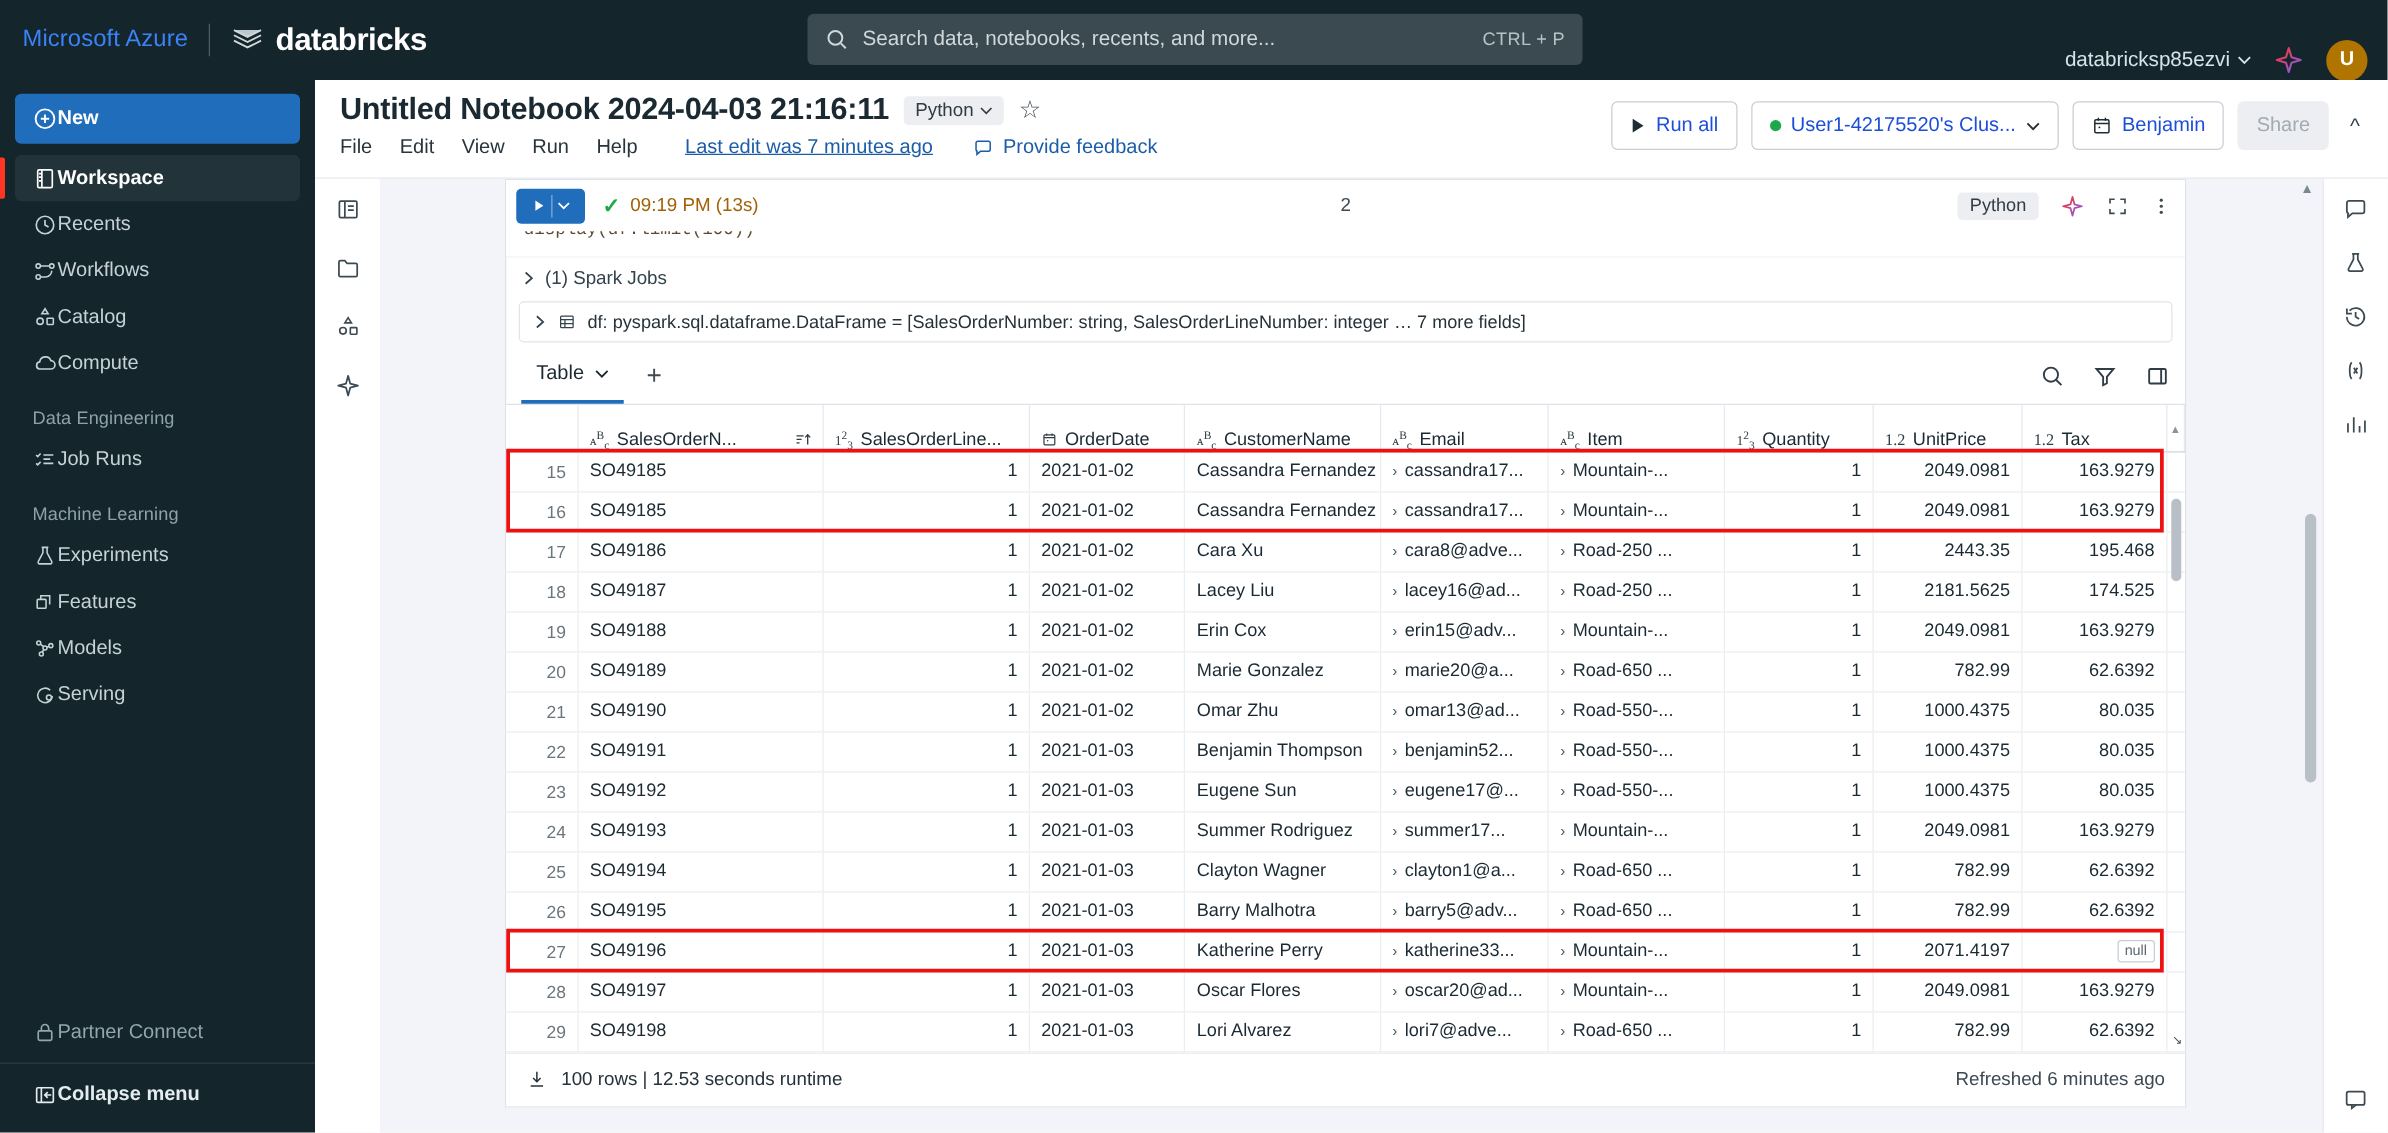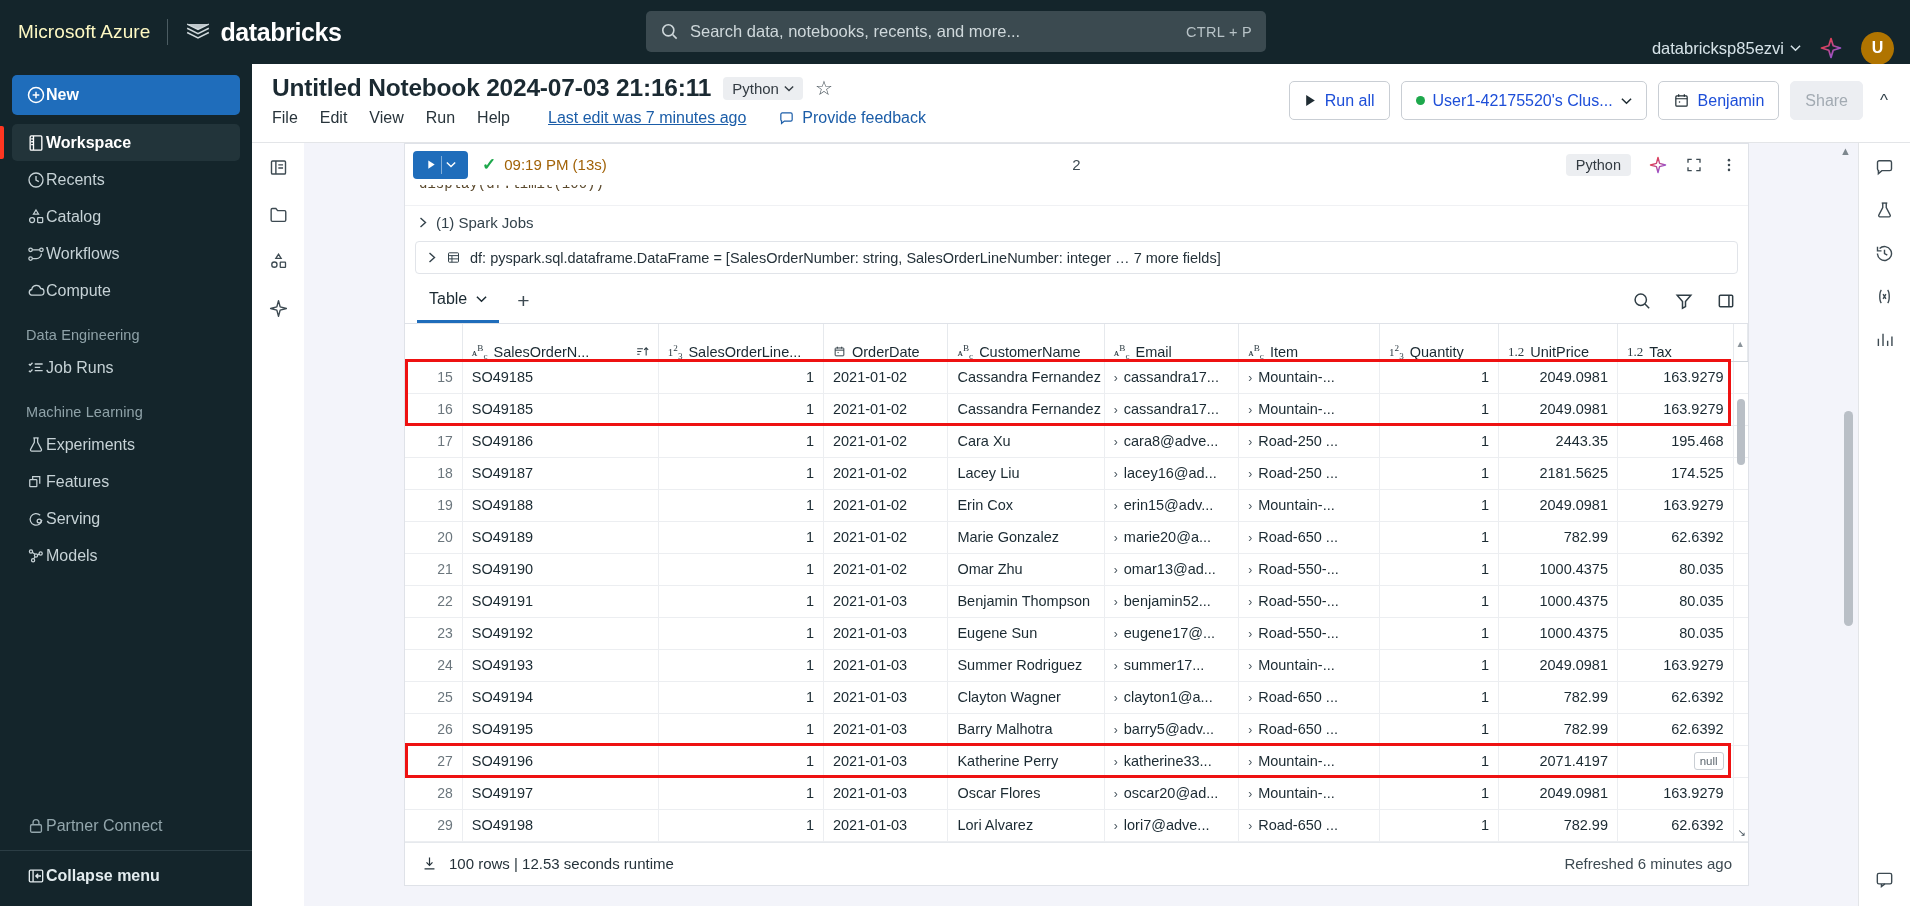--- a/index.html
+++ b/index.html
@@ -8,21 +8,21 @@
     font-family: "Liberation Sans", sans-serif;
     background: #f5f5f7;
     overflow: hidden;
   }
   
   #topbar {
     position: absolute; top: 0; left: 0; width: 1910px; height: 64px;
     background: #14252b; display: flex; align-items: center;
   }
   #brand { display: flex; align-items: center; padding-left: 18px; }
-  #brand-azure { color: #fef9c3; font-size: 19px; letter-spacing: .1px; }
+  #brand-azure { color: #3b82f6; font-size: 19px; letter-spacing: .1px; }
   #brand-div { width: 1px; height: 26px; background: #4b5c62; margin: 0 17px; }
   #brand-db-logo { width: 26px; height: 26px; margin-right: 9px; }
   #brand-db { color: #fff; font-size: 25px; font-weight: 700; letter-spacing: -0.4px; }
   #searchwrap {
     position: absolute; left: 646px; top: 11px; width: 620px; height: 41px;
     background: #3b4a50; border-radius: 5px; display: flex; align-items: center;
     padding: 0 14px; cursor: text;
   }
   #searchwrap svg { flex: 0 0 auto; }
   #search-ph { color: #cfd8db; font-size: 16.5px; margin-left: 11px; flex: 1; }
@@ -258,35 +258,35 @@
   <div class="sb-item">
     <svg class="ic" viewBox="0 0 24 24" fill="none" stroke="#c6d2d6" stroke-width="1.6">
         <circle cx="12" cy="12" r="8.4"></circle>
         <path d="M12 7.2V12l3.4 2"></path>
       </svg>
     <span class="lbl">Recents</span>
   </div>
 
   <div class="sb-item">
     <svg class="ic" viewBox="0 0 24 24" fill="none" stroke="#c6d2d6" stroke-width="1.5">
-        <path d="M12 3.6 15 8.4H9Z"></path>
-        <circle cx="7.3" cy="15.6" r="3"></circle>
-        <rect x="14" y="12.7" width="6" height="6" rx=".6"></rect>
-      </svg>
-    <span class="lbl">Catalog</span>
-  </div>
-
-  <div class="sb-item">
-    <svg class="ic" viewBox="0 0 24 24" fill="none" stroke="#c6d2d6" stroke-width="1.5">
         <circle cx="5.5" cy="7" r="2.1"></circle>
         <circle cx="18.5" cy="7" r="2.1"></circle>
         <circle cx="5.5" cy="17.5" r="2.1"></circle>
         <path d="M7.6 7h8.8M7.6 17.5h5c3 0 5.9-2.6 5.9-6"></path>
       </svg>
     <span class="lbl">Workflows</span>
+  </div>
+
+  <div class="sb-item">
+    <svg class="ic" viewBox="0 0 24 24" fill="none" stroke="#c6d2d6" stroke-width="1.5">
+        <path d="M12 3.6 15 8.4H9Z"></path>
+        <circle cx="7.3" cy="15.6" r="3"></circle>
+        <rect x="14" y="12.7" width="6" height="6" rx=".6"></rect>
+      </svg>
+    <span class="lbl">Catalog</span>
   </div>
 
   <div class="sb-item">
     <svg class="ic" viewBox="0 0 24 24" fill="none" stroke="#c6d2d6" stroke-width="1.6">
         <path d="M6.4 17h11a4 4 0 0 0 .3-8 5.6 5.6 0 0 0-10.8 1.2A3.5 3.5 0 0 0 6.4 17Z"></path>
       </svg>
     <span class="lbl">Compute</span>
   </div>
 
   <div class="sb-section">Data Engineering</div>
@@ -304,38 +304,38 @@
         <path d="M8.8 3.5h6.4"></path>
       </svg>
     <span class="lbl">Experiments</span>
   </div>
   <div class="sb-item">
     <svg class="ic" viewBox="0 0 24 24" fill="none" stroke="#c6d2d6" stroke-width="1.5">
         <rect x="4.5" y="9" width="8.5" height="8.5" rx=".8"></rect>
         <path d="M8 9V5.5h8.5V14"></path>
       </svg>
     <span class="lbl">Features</span>
-  </div>
-  <div class="sb-item">
-    <svg class="ic" viewBox="0 0 24 24" fill="none" stroke="#c6d2d6" stroke-width="1.5">
-        <path d="M17 7.5A7 7 0 1 0 19 13"></path>
-        <circle cx="15.8" cy="14.4" r="2.4"></circle>
-      </svg>
-    <span class="lbl">Serving</span>
   </div>
   <div class="sb-item">
     <svg class="ic" viewBox="0 0 24 24" fill="none" stroke="#c6d2d6" stroke-width="1.5">
         <circle cx="6" cy="6.5" r="1.9"></circle>
         <circle cx="17.6" cy="9" r="1.9"></circle>
         <circle cx="8.5" cy="17" r="1.9"></circle>
         <circle cx="12" cy="11.3" r="1.9"></circle>
         <path d="M7.5 7.6 10.6 10M13.8 10.6l2.1-.9M10.9 12.9l-1.7 2.4"></path>
       </svg>
     <span class="lbl">Models</span>
   </div>
+  <div class="sb-item">
+    <svg class="ic" viewBox="0 0 24 24" fill="none" stroke="#c6d2d6" stroke-width="1.5">
+        <path d="M17 7.5A7 7 0 1 0 19 13"></path>
+        <circle cx="15.8" cy="14.4" r="2.4"></circle>
+      </svg>
+    <span class="lbl">Serving</span>
+  </div>
 
   <div class="sb-spacer"></div>
 
   <div class="sb-item sb-bottom">
     <svg class="ic" viewBox="0 0 24 24" fill="none" stroke="#93a6ac" stroke-width="1.6">
         <rect x="5.5" y="10.5" width="13" height="9" rx="1.4"></rect>
         <path d="M8.5 10.5V7.8a3.5 3.5 0 0 1 7 0v2.7"></path>
       </svg>
     <span class="lbl">Partner Connect</span>
   </div>
@@ -344,21 +344,21 @@
     <svg class="ic" viewBox="0 0 24 24" fill="none" stroke="#e3ecef" stroke-width="1.6">
         <rect x="4" y="5" width="16" height="14" rx="1.3"></rect>
         <path d="M8.5 5v14M18 12h-6M14.6 9.2 11.8 12l2.8 2.8"></path>
       </svg>
     <span class="lbl">Collapse menu</span>
   </div>
 </div>
 
 <div id="nbheader">
   <div id="nbtitle-row">
-    <span id="nbtitle">Untitled Notebook 2024-07-03 21:16:11</span>
+    <span id="nbtitle">Untitled Notebook 2024-04-03 21:16:11</span>
     <span id="lang-badge">
       <span>Python</span>
       <svg width="10" height="7" viewBox="0 0 12 8">
           <path d="M1 1.5 6 6.5 11 1.5" fill="none" stroke="#333b42" stroke-width="1.6"></path>
         </svg>
     </span>
     <span id="star">☆</span>
   </div>
   <div id="nbmenu">
     <span class="mi">File</span>

